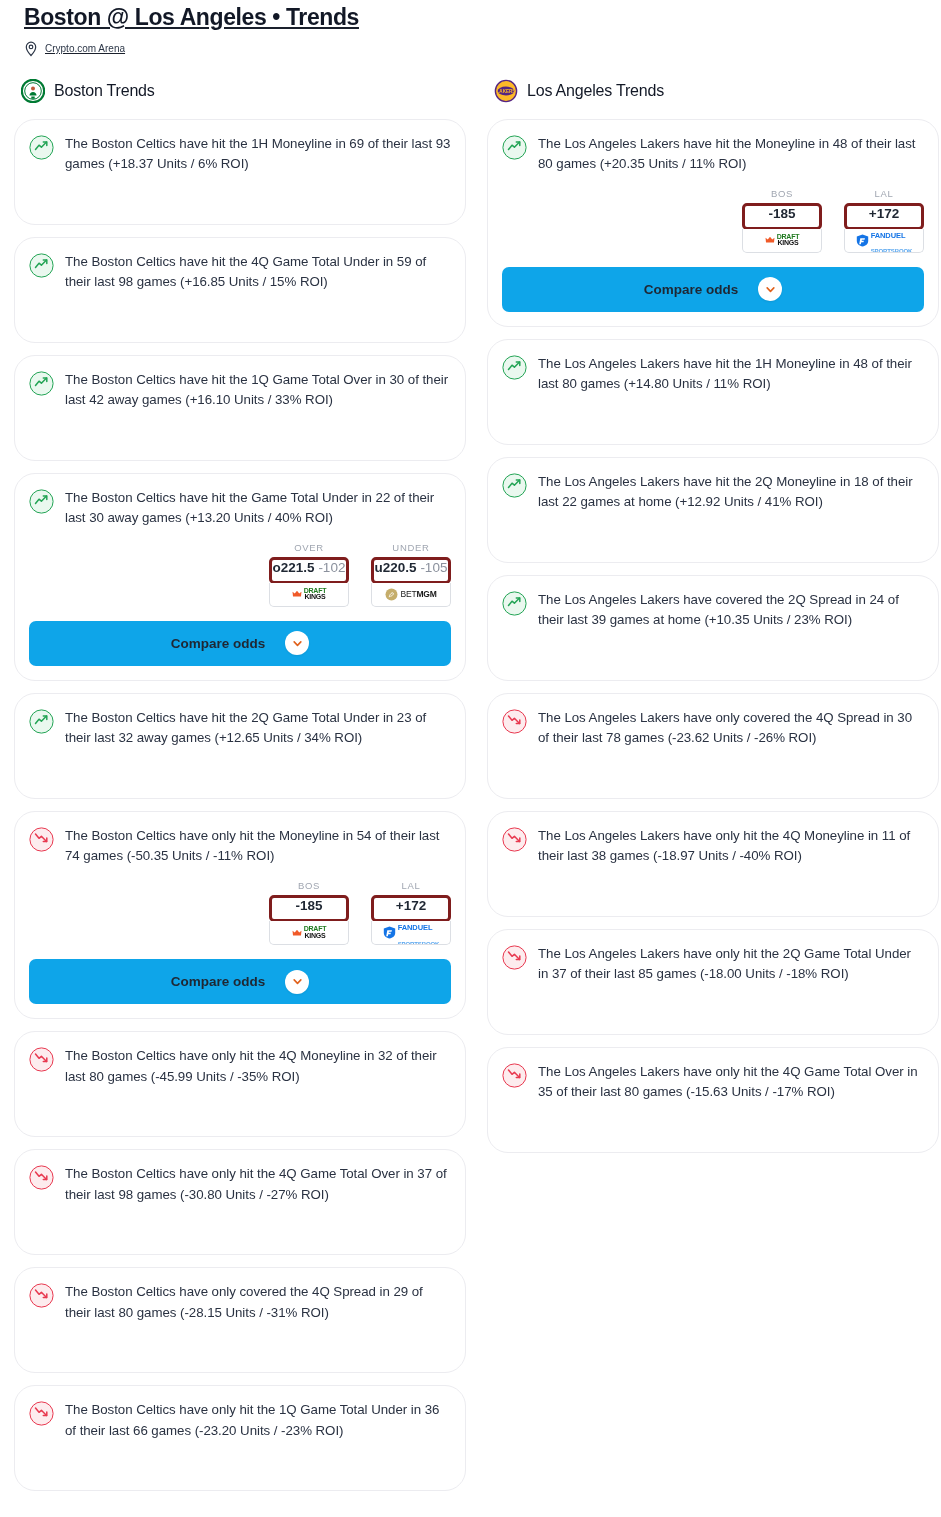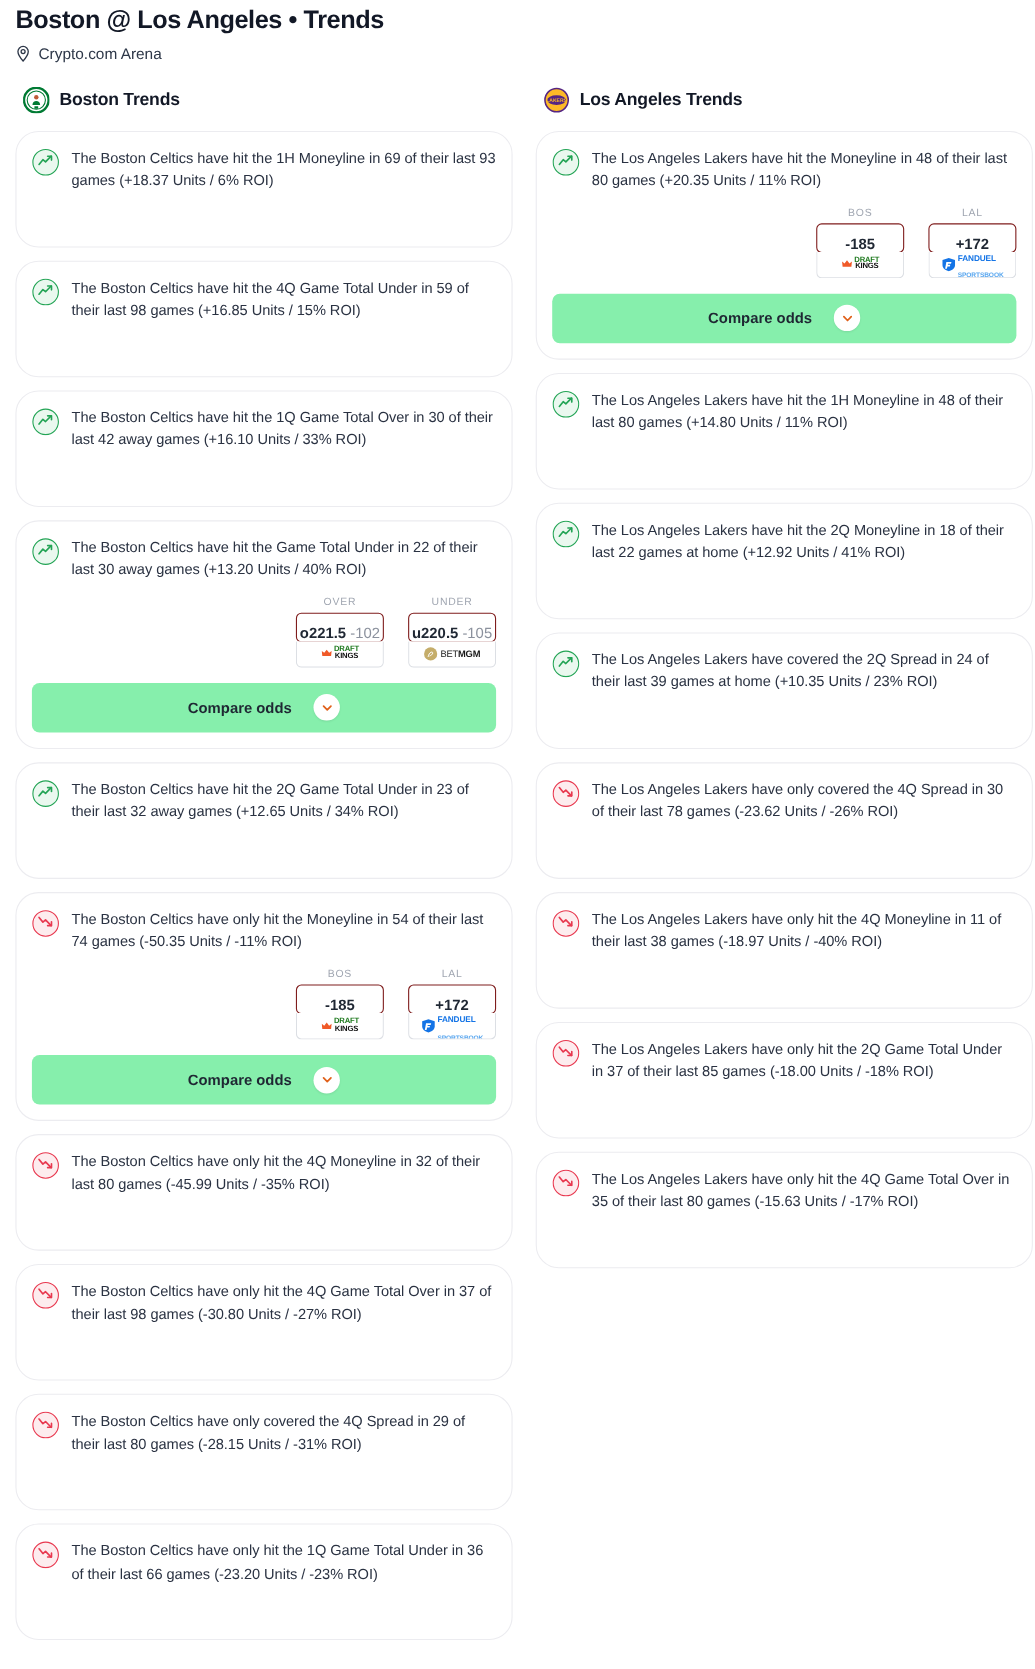--- a/index.html
+++ b/index.html
@@ -6,56 +6,56 @@
   html, body {
     width: 941px;
     background: #ffffff;
     font-family: "Liberation Sans", sans-serif;
     color: #1a202c;
     -webkit-font-smoothing: antialiased;
   }
   body { padding: 0 0 0 0; overflow-x: hidden; }
 
   
-  .page-header { padding: 4px 14px 0 14px; }
+  .page-header { padding: 4px 14px 0 24px; text-decoration: underline; }
   .page-title {
     font-size: 23px;
     font-weight: 700;
     letter-spacing: -0.4px;
     color: #121826;
     line-height: 1.2;
   }
   .venue-row {
     display: flex;
     align-items: center;
     gap: 7px;
     margin-top: 9px;
   }
-  .venue-text { font-size: 14px; color: #2d3748; }
+  .venue-text { font-size: 10px; color: #2d3748; }
   .pin-icon { width: 14px; height: 16px; display: block; flex: 0 0 auto; }
 
   
   .columns {
     display: flex;
     gap: 21px;
     padding: 22px 14px 0 14px;
     align-items: flex-start;
   }
   .column { width: 452px; flex: 0 0 452px; }
 
   .col-head {
     display: flex;
     align-items: center;
     gap: 9px;
     margin-bottom: 16px;
     padding-left: 7px;
   }
   .col-head-title {
     font-size: 16px;
-    font-weight: 700;
+    font-weight: 400;
     color: #121826;
     letter-spacing: -0.2px;
   }
   .team-logo { width: 24px; height: 24px; flex: 0 0 auto; display: block; }
 
   
   .card {
     border: 1px solid #ececf0;
     border-radius: 21px;
     background: #fff;
@@ -84,25 +84,25 @@
   .odds-cell { width: 80px; }
   .odds-label {
     text-align: center;
     font-size: 9.5px;
     letter-spacing: 0.7px;
     color: #a0a6b1;
     margin-bottom: 4px;
     font-weight: 400;
   }
   .odds-box {
-    border: 1px solid #7f1d1d;
+    border: 3px solid #7f1d1d;
     border-radius: 5px;
     height: 27px;
     display: flex;
-    align-items: flex-end;
+    align-items: flex-start;
     justify-content: center;
     background: #fff;
   }
   .odds-price {
     font-size: 13.5px;
     font-weight: 700;
     color: #1f2733;
     white-space: nowrap;
   }
   .odds-price .sub { font-weight: 400; color: #8b919d; }
@@ -131,21 +131,21 @@
   .bk-mgm-text { font-size: 8.5px; font-weight: 700; color: #1a1a1a; letter-spacing: -0.2px; }
   .bk-mgm-text .lt { font-weight: 400; }
   .bk-fd-shield { width: 13px; height: 13px; display: block; }
   .bk-fd-text { line-height: 0.95; text-align: left; }
   .bk-fd-1 { font-size: 7.5px; font-weight: 700; color: #1474e6; letter-spacing: -0.1px; }
   .bk-fd-2 { font-size: 6px; font-weight: 700; color: #5aa7ef; letter-spacing: -0.1px; }
 
   
   .compare-bar {
     margin-top: 14px;
-    background: #86efac;
+    background: #0ea5e9;
     border-radius: 7px;
     height: 45px;
     display: flex;
     align-items: center;
     justify-content: center;
     gap: 20px;
     cursor: pointer;
   }
   .compare-label { font-size: 13.5px; font-weight: 700; color: #1f2733; }
   .chev-circle {

